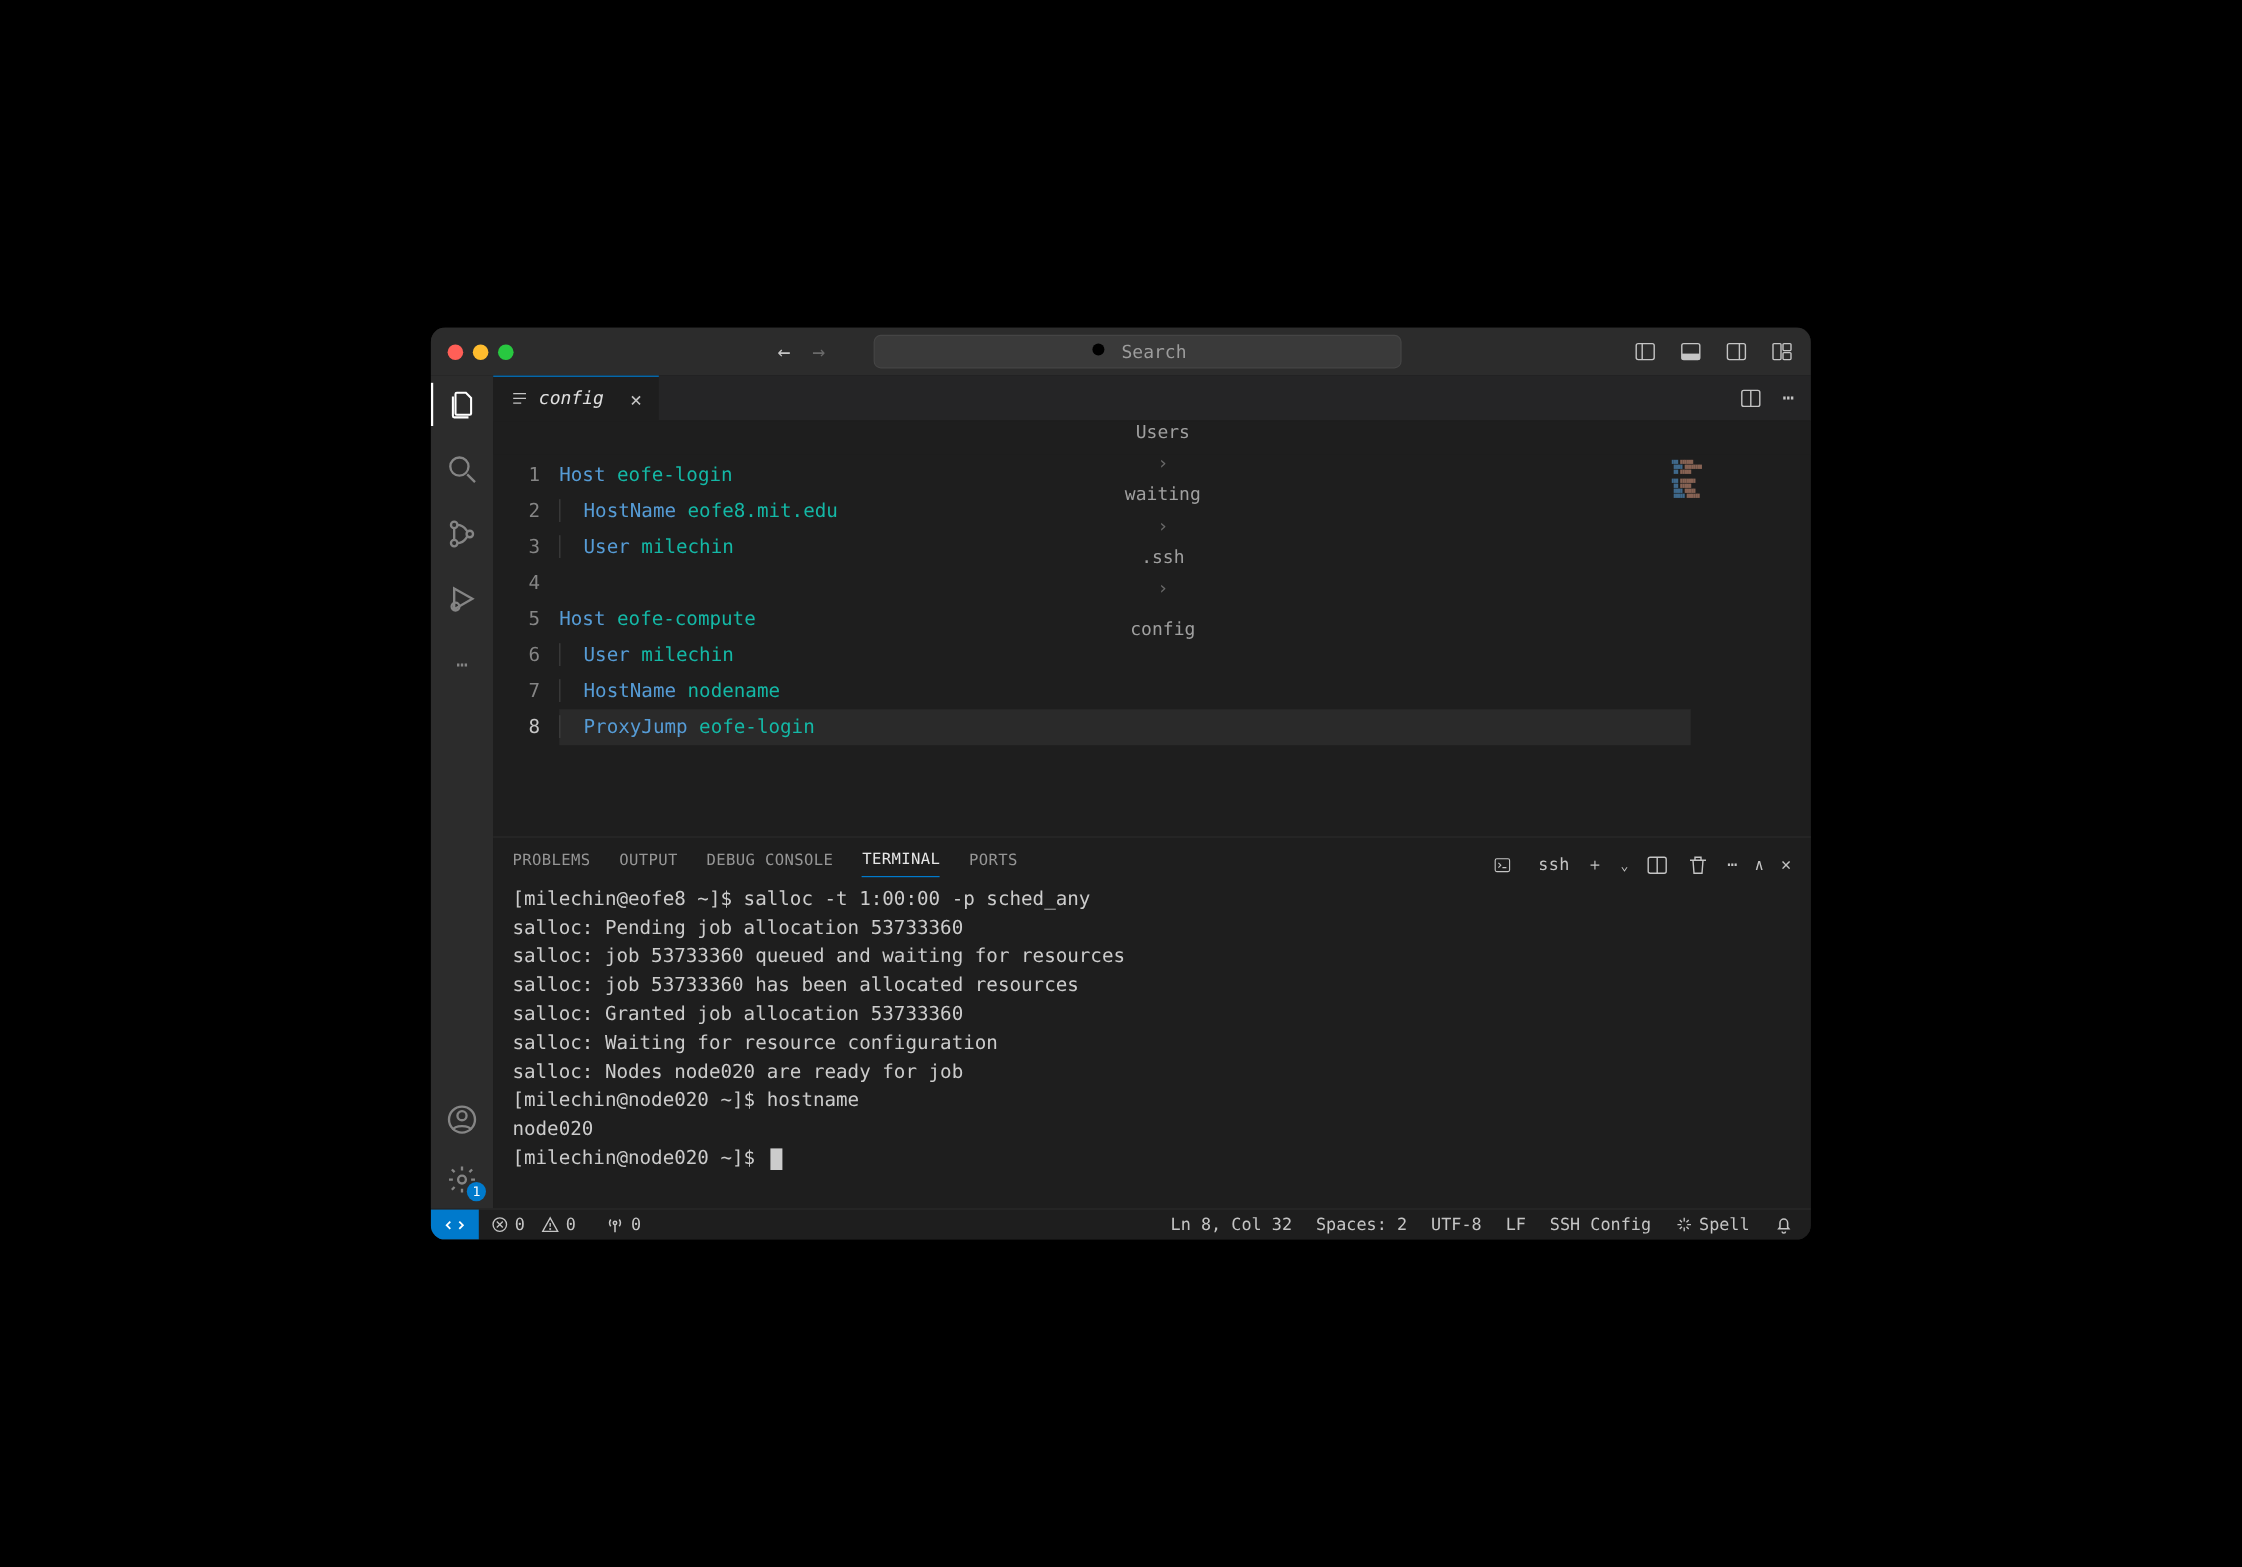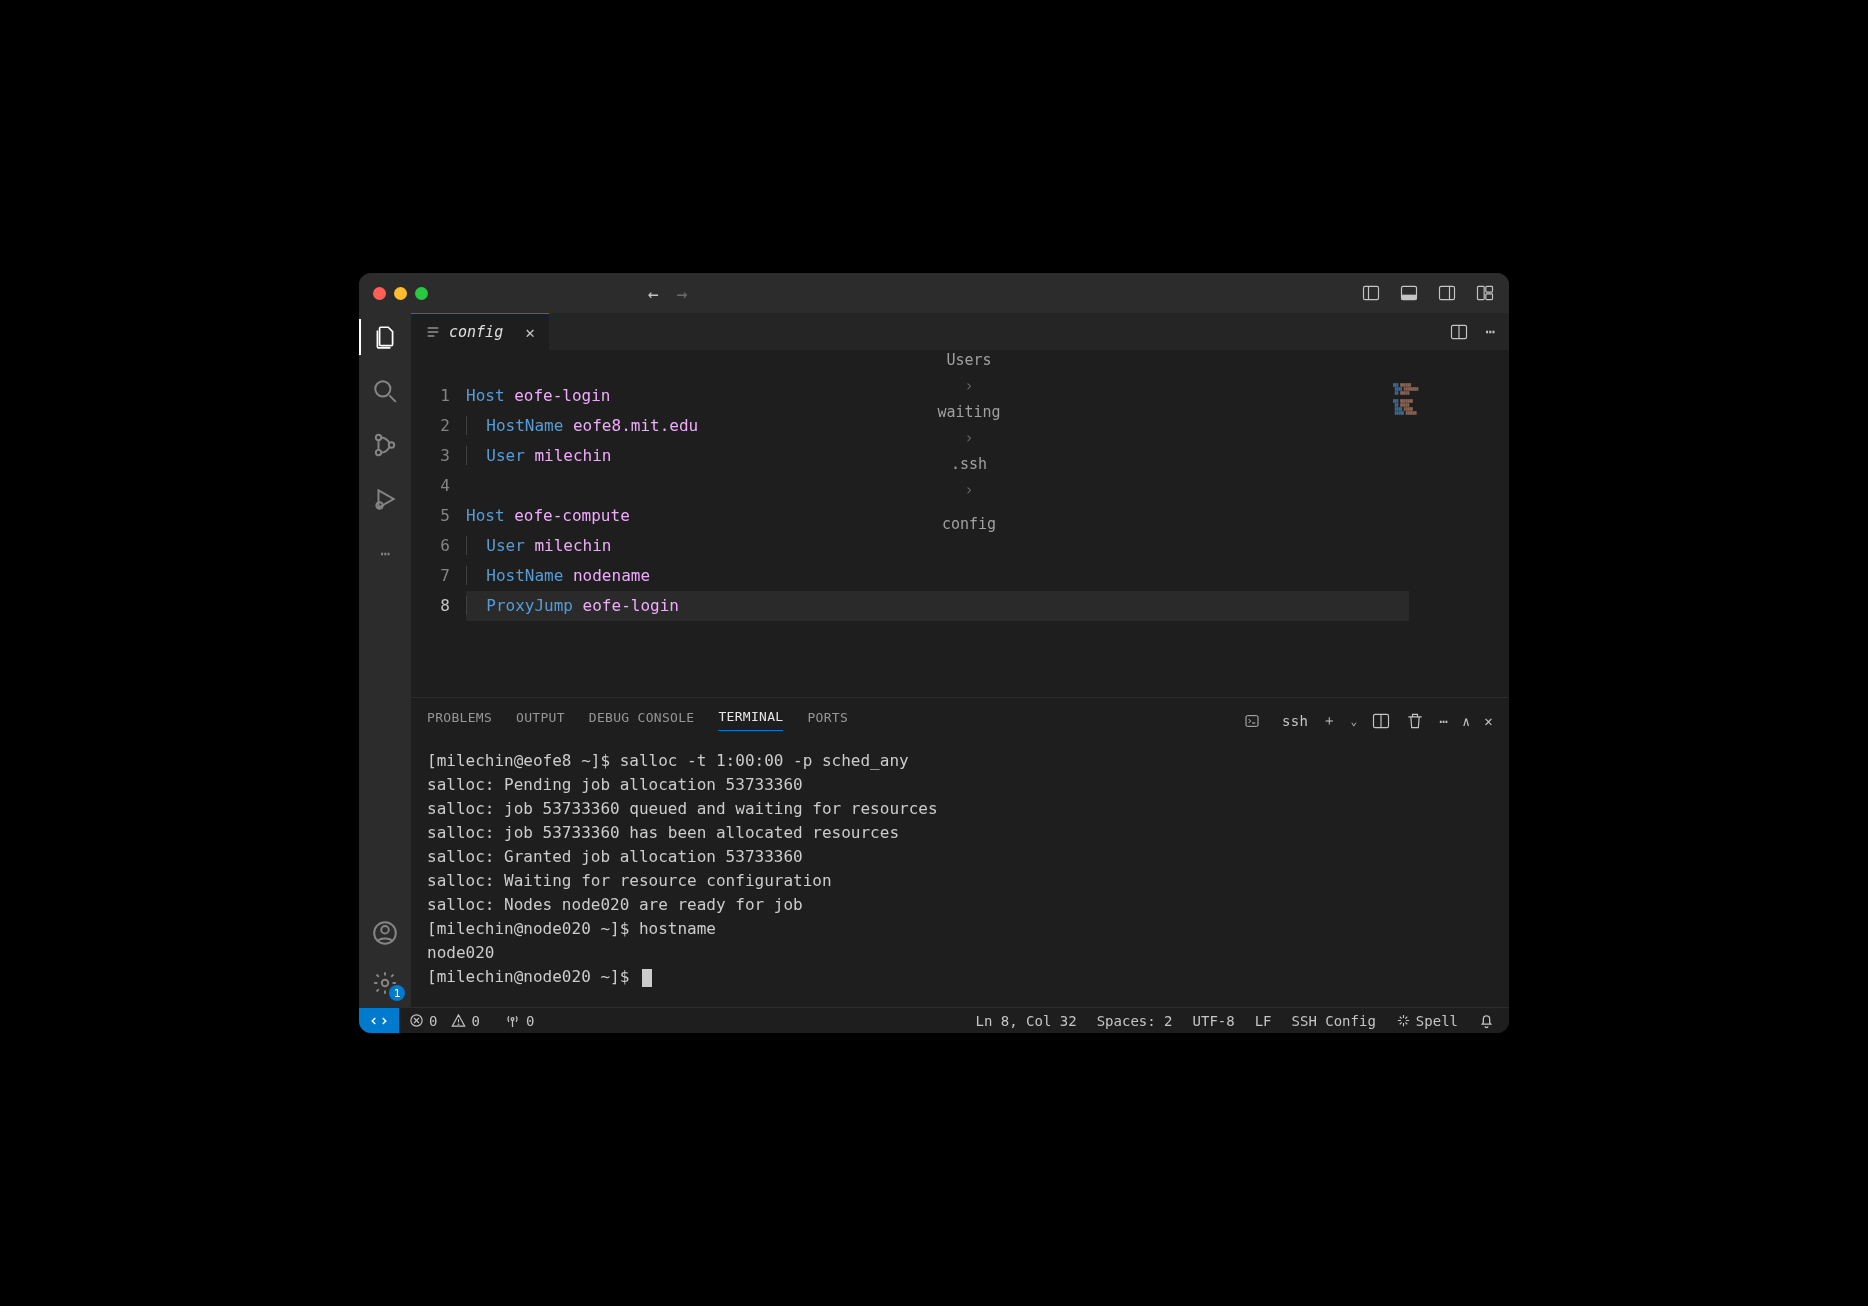--- a/index.html
+++ b/index.html
@@ -89,37 +89,37 @@
     color:#a0a0a0; font-size:15px; background:#1e1e1e;flex-direction:column;
   }
   .breadcrumb .sep { color:#6a6a6a; }
   
   .editor { flex:1; display:flex; position:relative; font-family: Menlo, Consolas, monospace; font-size:16px; overflow:hidden;}
   .gutter { width:55px; text-align:right; padding-right:16px; color:#858585; line-height:30px; padding-top:2px;}
   .gutter .cur { color:#c6c6c6; }
   .code { flex:1; color:#d4d4d4; line-height:30px; padding-top:2px; white-space:pre;}
   .code .rule { border-left: 1px solid #404040; padding-left: 0px;}
   .kw { color:#569cd6; }
-  .val { color:#f0abfc; }
+  .val { color:#14b8a6; }
   .line-hl { background:#2a2a2a; display:block; width:calc(100% - 100px);}
   
   .minimap { position:absolute; right:6px; top:4px; width:110px; height:60px; opacity:0.6; font-size:3px; line-height:4px; color:#999; font-family:monospace; overflow:hidden;}
   
   .panel { height: 310px; display:flex; flex-direction:column; background:#1e1e1e;}
   .panel-tabs {
     height: 34px; display:flex; align-items:flex-end; gap:24px; padding:0 16px;
     color:#969696; font-size:13px; letter-spacing: 0.3px;
     border-top: 1px solid #2c2c2c;
   }
   .panel-tabs .ptab { text-transform: uppercase; cursor:pointer; padding-bottom:6px;}
   .panel-tabs .ptab.active { color:#e7e7e7; border-bottom: 1px solid #007acc; }
   .panel-icons { margin-left:auto; display:flex; align-items:center; gap:14px; color:#c5c5c5; font-size:14px;}
   .terminal-out {
     flex:1; padding: 6px 16px; font-family: Menlo, Consolas, monospace; font-size:16px;
-    color:#cccccc; line-height:24px; white-space:pre; overflow:hidden;margin-top:12px;
+    color:#cccccc; line-height:24px; white-space:pre; overflow:hidden;
   }
   .cursor-block { display:inline-block; width:10px; height:18px; background:#cccccc; vertical-align:middle; margin-left:3px;}
   
   .statusbar {
     height: 26px; background:#1e1e1e; border-top:1px solid #2c2c2c;
     display:flex; align-items:center; color:#c5c5c5; font-size:14px;
   }
   .remote { background:#007acc; height:100%; width:40px; display:flex;align-items:center;justify-content:center; color:#fff;}
   .status-left { display:flex; align-items:center; gap:14px; padding-left:10px;}
   .status-right { margin-left:auto; display:flex; align-items:center; gap:20px; padding-right:14px;}
@@ -135,20 +135,27 @@
 
   <div class="titlebar">
     <div class="traffic">
       <div class="dot red"></div>
       <div class="dot yellow"></div>
       <div class="dot green"></div>
     </div>
     <div class="nav-arrows">
       <span class="arrow-l">←</span>
       <span class="arrow-r">→</span>
+    </div>
+    <div class="search-box">
+      <svg class="ico" viewBox="0 0 24 24">
+          <circle cx="10" cy="10" r="6"></circle>
+          <line x1="15" y1="15" x2="20" y2="20"></line>
+        </svg>
+      <span>Search</span>
     </div>
     <div class="title-actions">
       <svg class="ico" viewBox="0 0 24 24">
           <rect x="3" y="4" width="18" height="16" rx="2"></rect>
           <line x1="9" y1="4" x2="9" y2="20"></line>
         </svg>
       <svg class="ico" viewBox="0 0 24 24">
           <rect x="3" y="4" width="18" height="16" rx="2"></rect>
           <rect x="3" y="14" width="18" height="6" fill="#c5c5c5" stroke="none"></rect>
         </svg>

